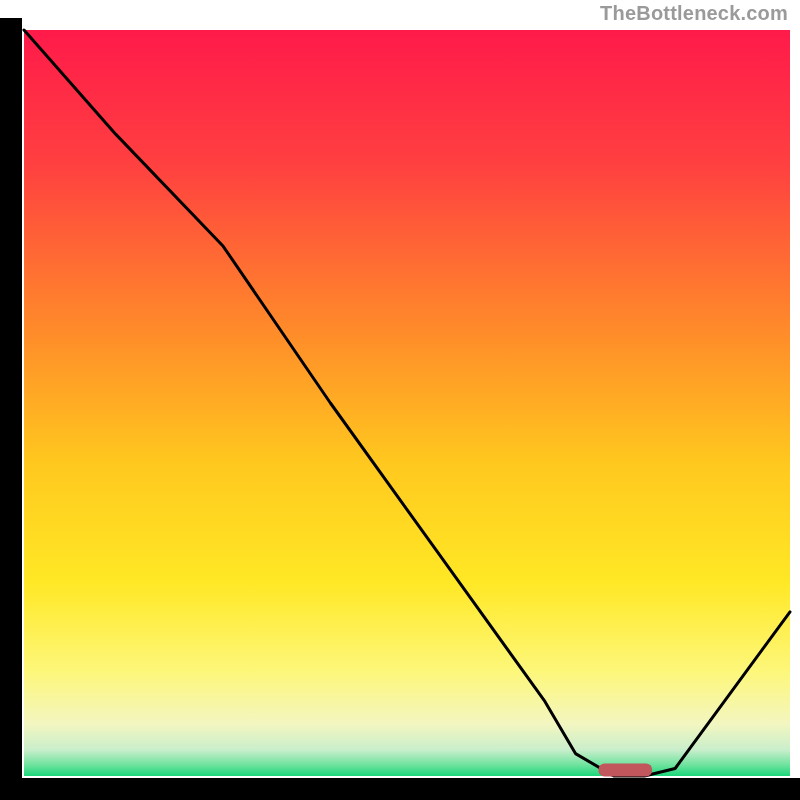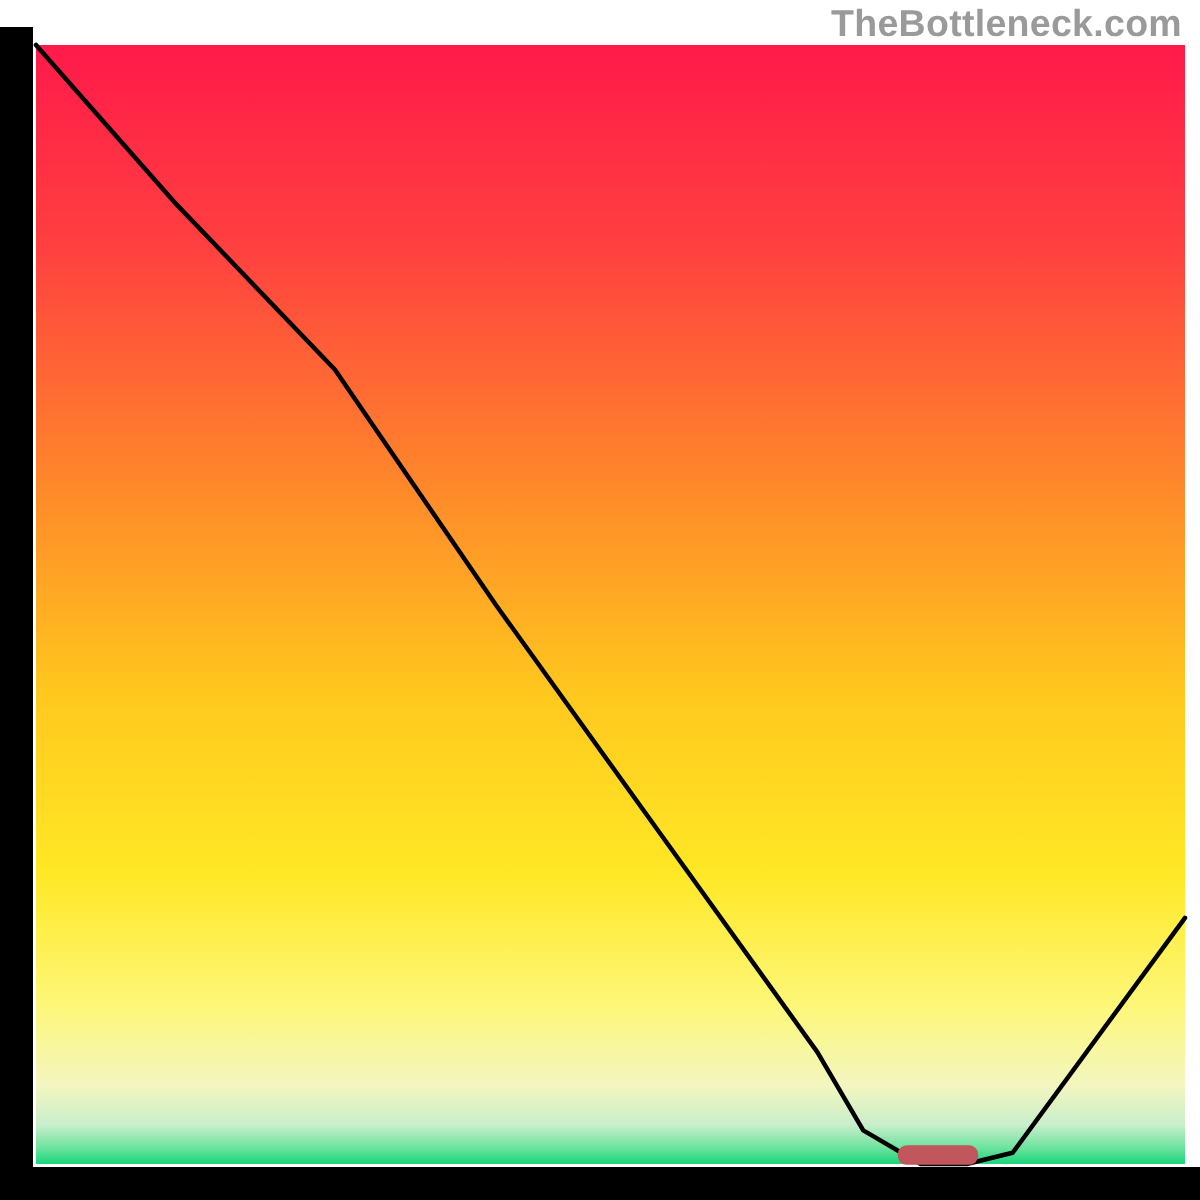--- a/index.html
+++ b/index.html
@@ -13,21 +13,21 @@
   .container {
     position: relative;
     width: 800px;
     height: 800px;
   }
   .watermark {
     position: absolute;
     top: 2px;
     right: 12px;
     font-family: Arial, Helvetica, sans-serif;
-    font-size: 25px;
+    font-size: 20px;
     font-weight: 600;
     color: #9a9a9a;
     letter-spacing: 0.2px;
     user-select: none;
   }
   svg {
     display: block;
   }
 </style>
 </head>

